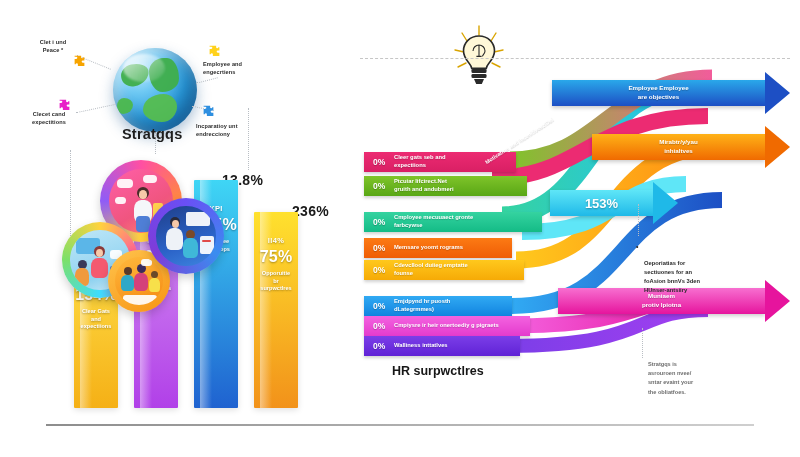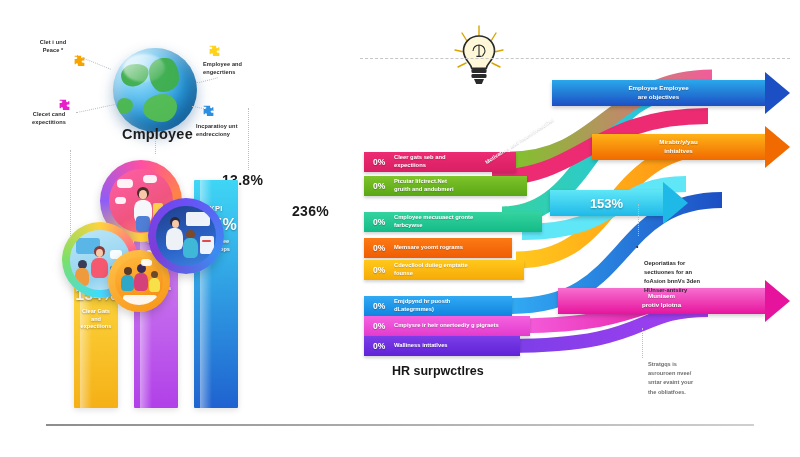--- a/index.html
+++ b/index.html
@@ -150,21 +150,21 @@
 engecrtiens</div>
 
     <div class="node-icon" style="left:202px;top:104px;">
       <svg viewBox="0 0 24 24">
           <path d="M9 3h6v3a2 2 0 104 0h2v6h-3a2 2 0 100 4h3v6H9v-3a2 2 0 10-4 0H3V9h3a2 2 0 100-4H3V3h6z" fill="#2e8fe0"></path>
         </svg>
     </div>
     <div class="node-label" style="left:196px;top:122px;width:74px;white-space:pre-line;">Incparatioy unt
 endrecciony</div>
 
-    <div class="employee-title">Cmployee</div>
+    <div class="employee-title">Stratgqs</div>
 
     <div class="val-callout" style="left:222px;top:172px;">13.8%</div>
     <div class="val-callout" style="left:292px;top:203px;">236%</div>
 
     <div class="bar" id="bar0" style="left: 74px; width: 44px; height: 158px; background: linear-gradient(rgb(255, 224, 74), rgb(245, 176, 22)); box-shadow: rgba(0, 0, 0, 0.12) 0px 2px 6px;">
       <div class="sheen"></div>
       <div class="bar-txt bar-kpi" style="top:24px;">NKI</div>
       <div class="bar-txt bar-pct" style="top:36px;">154%</div>
       <div class="bar-txt bar-sub" style="top:58px;white-space:pre-line;">Clear Gats and
 expectiions</div>
@@ -175,20 +175,27 @@
       <div class="bar-txt bar-pct" style="top:36px;">166%</div>
       <div class="bar-txt bar-sub" style="top:58px;white-space:pre-line;">Employe and
 extpecliims</div>
     </div>
     <div class="bar" id="bar2" style="left: 194px; width: 44px; height: 228px; background: linear-gradient(rgb(63, 214, 245), rgb(31, 98, 208)); box-shadow: rgba(0, 0, 0, 0.12) 0px 2px 6px;">
       <div class="sheen"></div>
       <div class="bar-txt bar-kpi" style="top:24px;">KPI</div>
       <div class="bar-txt bar-pct" style="top:36px;">255%</div>
       <div class="bar-txt bar-sub" style="top:58px;white-space:pre-line;">Employee
 objectlops</div>
+    </div>
+    <div class="bar" id="bar3" style="left: 254px; width: 44px; height: 196px; background: linear-gradient(rgb(255, 225, 46), rgb(242, 146, 26)); box-shadow: rgba(0, 0, 0, 0.12) 0px 2px 6px;">
+      <div class="sheen"></div>
+      <div class="bar-txt bar-kpi" style="top:24px;">ll4%</div>
+      <div class="bar-txt bar-pct" style="top:36px;">75%</div>
+      <div class="bar-txt bar-sub" style="top:58px;white-space:pre-line;">Opporuitie br
+surpwctlres</div>
     </div>
 
     <div class="bubble" style="left:100px;top:160px;width:82px;height:82px;
          background:conic-gradient(#ff4fa3,#ff8a3d,#ffd23d,#8f5cf7,#ff4fa3);">
       <div class="inner" style="background:linear-gradient(150deg,#ff5fa8,#f0557f 60%,#ff8a6b);">
         <div class="card" style="left:8px;top:10px;width:16px;height:9px;border-radius:4px;"></div>
         <div class="card" style="left:34px;top:6px;width:14px;height:8px;border-radius:4px;"></div>
         <div class="card" style="left:6px;top:28px;width:11px;height:7px;border-radius:4px;"></div>
         <div class="head" style="left:28px;top:18px;width:12px;height:12px;background:#4a2c2a;"></div>
         <div class="head" style="left:30px;top:21px;width:8px;height:9px;background:#f7c9a8;border-radius:50% 50% 45% 45%;"></div>
@@ -351,21 +358,21 @@
       <div class="tip" id="ar0t" style="border-top: 21.32px solid transparent; border-bottom: 21.32px solid transparent; border-left: 25px solid rgb(29, 79, 196);"></div>
     </div>
     <div class="arrow" id="ar1" style="left: 240px; top: 134px; height: 26px;">
       <div class="shaft" id="ar1s" style="width: 173px; background: linear-gradient(rgb(255, 178, 23), rgb(240, 106, 0)); box-shadow: rgba(0, 0, 0, 0.2) 0px 2px 4px;">
           <span class="alabel" style="white-space:pre-line;">Mirabtr/y/yau
 inhialtves</span>
         </div>
       <div class="tip" id="ar1t" style="border-top: 21.32px solid transparent; border-bottom: 21.32px solid transparent; border-left: 25px solid rgb(240, 106, 0);"></div>
     </div>
     <div class="arrow" id="ar2" style="left: 198px; top: 190px; height: 26px;">
-      <div class="shaft" id="ar2s" style="width: 113px; background: linear-gradient(rgb(95, 230, 247), rgb(31, 185, 232)); box-shadow: rgba(0, 0, 0, 0.2) 0px 2px 4px;">
+      <div class="shaft" id="ar2s" style="width: 103px; background: linear-gradient(rgb(95, 230, 247), rgb(31, 185, 232)); box-shadow: rgba(0, 0, 0, 0.2) 0px 2px 4px;">
           <span class="abig">153%</span>
         </div>
       <div class="tip" id="ar2t" style="border-top: 21.32px solid transparent; border-bottom: 21.32px solid transparent; border-left: 25px solid rgb(31, 185, 232);"></div>
     </div>
     <div class="arrow" id="ar3" style="left: 206px; top: 288px; height: 26px;">
       <div class="shaft" id="ar3s" style="width: 207px; background: linear-gradient(rgb(247, 111, 208), rgb(230, 20, 157)); box-shadow: rgba(0, 0, 0, 0.2) 0px 2px 4px;">
           <span class="alabel" style="white-space:pre-line;">Muniaem
 protiv lpiotna</span>
         </div>
       <div class="tip" id="ar3t" style="border-top: 21.32px solid transparent; border-bottom: 21.32px solid transparent; border-left: 25px solid rgb(230, 20, 157);"></div>

